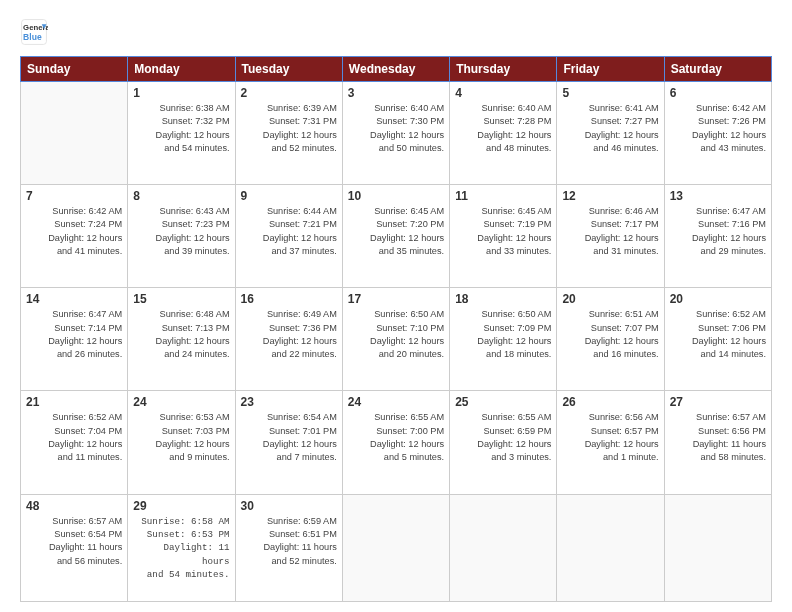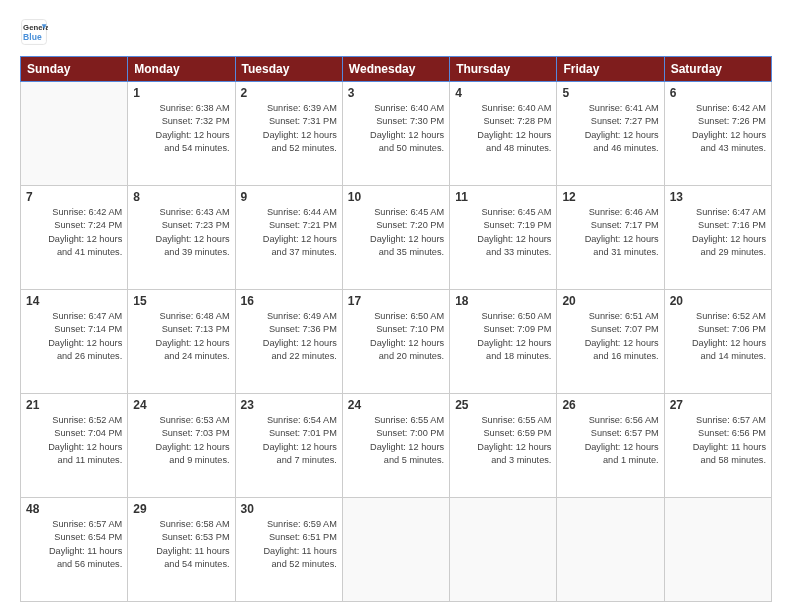--- a/index.html
+++ b/index.html
@@ -317,21 +317,21 @@
         <tr>
           <td>
             <span class="day-num">48</span>
             <div class="day-info" style="white-space: pre-line;">Sunrise: 6:57 AM
 Sunset: 6:54 PM
 Daylight: 11 hours
 and 56 minutes.</div>
           </td>
           <td>
             <span class="day-num">29</span>
-            <div class="day-info" style="white-space: pre-line;">Sunrise: 6:58 AM
+            <div class="day-info" style="white-space: pre-line; font-family: Liberation Mono, monospace;">Sunrise: 6:58 AM
 Sunset: 6:53 PM
 Daylight: 11 hours
 and 54 minutes.</div>
           </td>
           <td>
             <span class="day-num">30</span>
             <div class="day-info" style="white-space: pre-line;">Sunrise: 6:59 AM
 Sunset: 6:51 PM
 Daylight: 11 hours
 and 52 minutes.</div>

